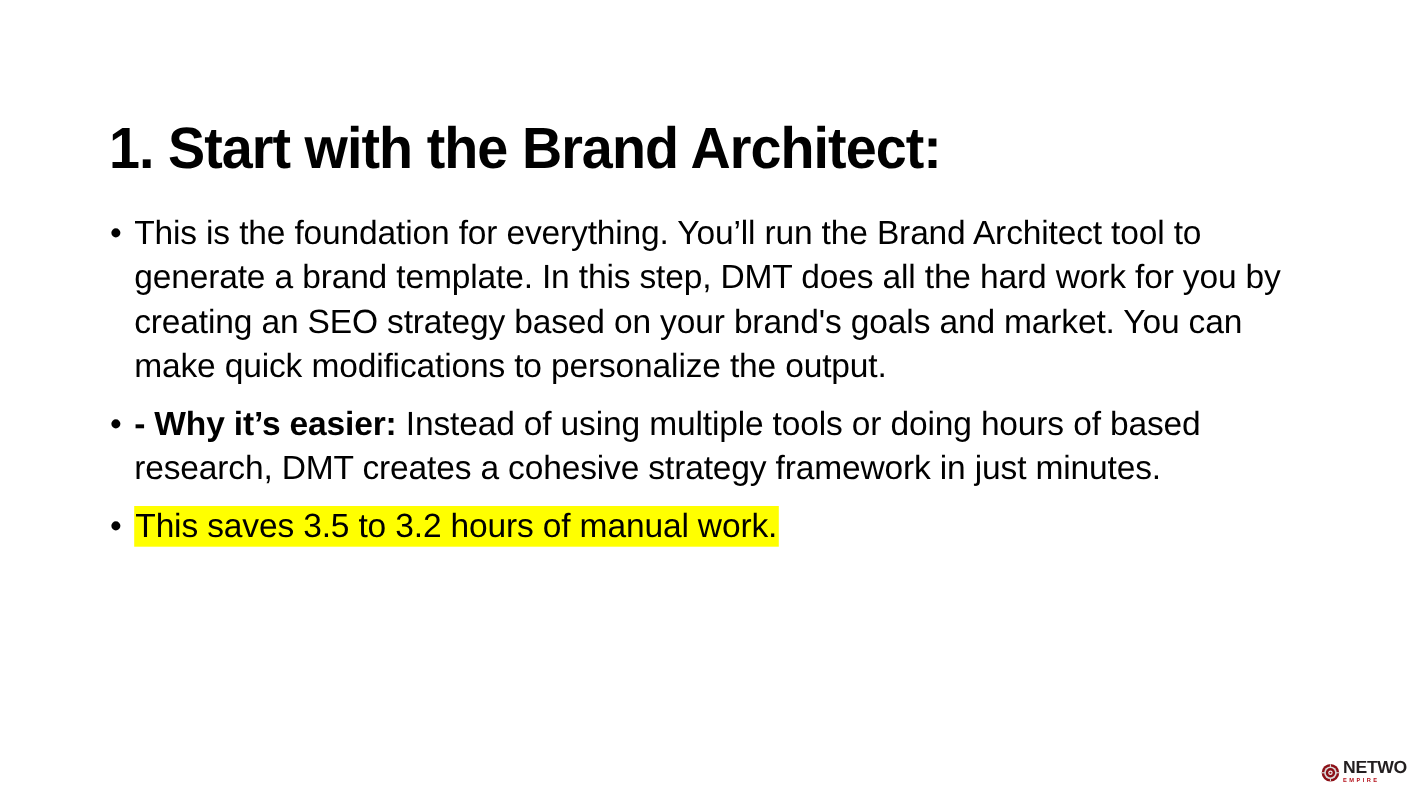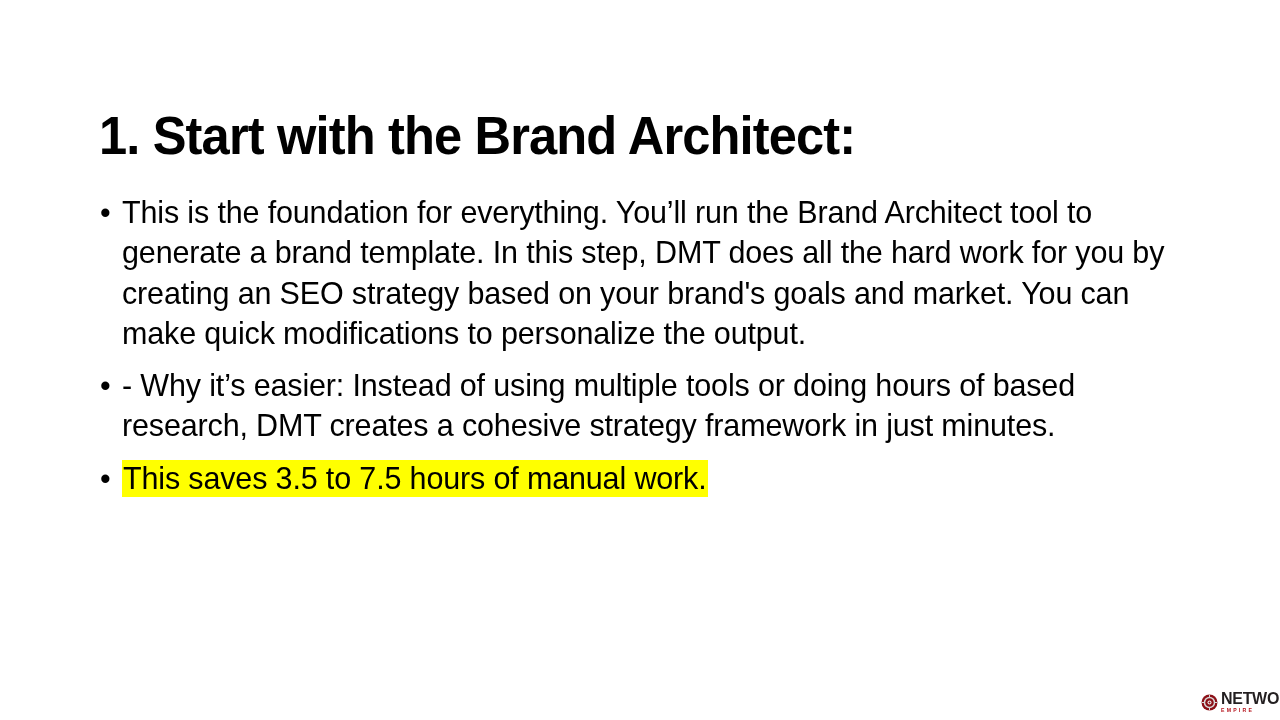--- a/index.html
+++ b/index.html
@@ -73,21 +73,21 @@
     font-size: 30.5px;
     line-height: 40.3px;
     color: #000000;
   }
 
   .bullet-text {
     display: block;
   }
 
   .lead-bold {
-    font-weight: 400;
+    font-weight: 700;
   }
 
   
   .hl {
     background-color: #FFFF00;
     box-decoration-break: clone;
     -webkit-box-decoration-break: clone;
     padding: 1px 1px 2px 1px;
   }
 
@@ -142,21 +142,21 @@
       <span class="bullet-text"><span>This is the foundation for everything. You’ll run the Brand Architect tool to generate a brand template. In this step, DMT does all the hard work for you by creating an SEO strategy based on your brand's goals and market. You can make quick modifications to personalize the output.</span></span>
     </li>
 
     <li class="bullet-item">
       <span class="bullet-dot">•</span>
       <span class="bullet-text"><span class="lead-bold">- Why it’s easier:</span><span> Instead of using multiple tools or doing hours of based research, DMT creates a cohesive strategy framework in just minutes.</span></span>
     </li>
 
     <li class="bullet-item">
       <span class="bullet-dot">•</span>
-      <span class="bullet-text"><span class="hl">This saves 3.5 to 7.5 hours of manual work.</span></span>
+      <span class="bullet-text"><span class="hl">This saves 3.5 to 3.2 hours of manual work.</span></span>
     </li>
 
   </ul>
 
   <div class="brand-logo">
     <span class="brand-emblem">
       <svg width="17" height="17" viewBox="0 0 34 34" aria-hidden="true">
         <circle cx="17" cy="17" r="16" fill="#8c1017"></circle>
         <circle cx="17" cy="17" r="11.5" fill="#d9d9d9"></circle>
         <circle cx="17" cy="17" r="8.5" fill="#8c1017"></circle>

